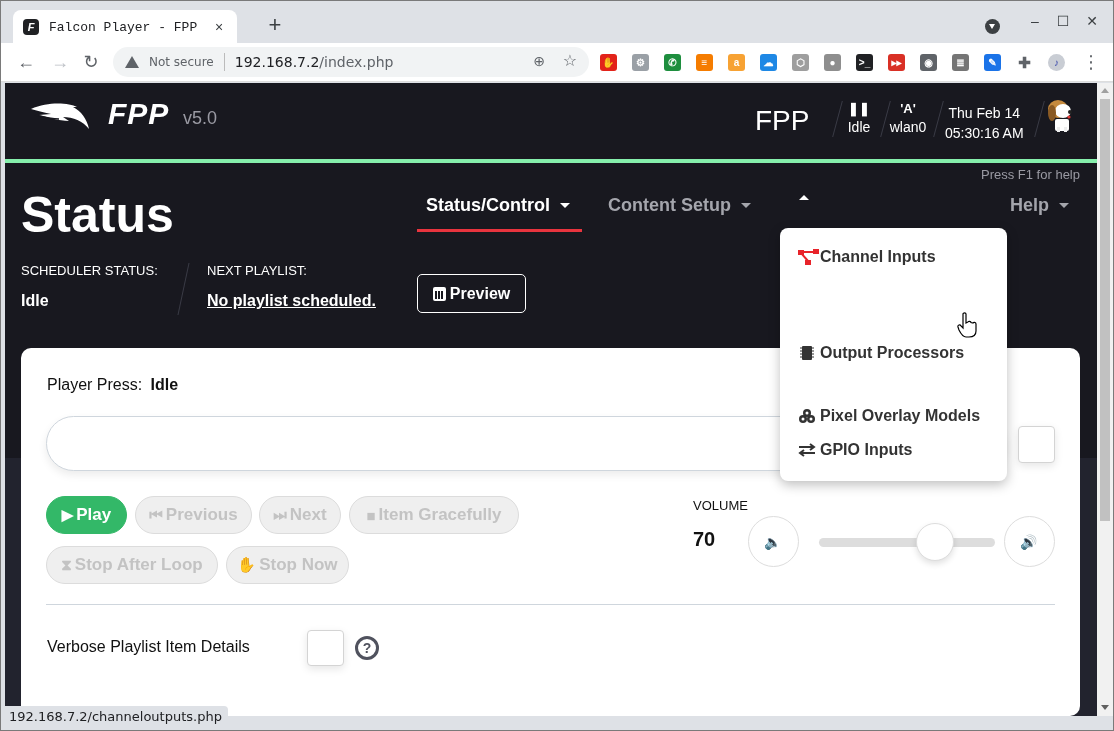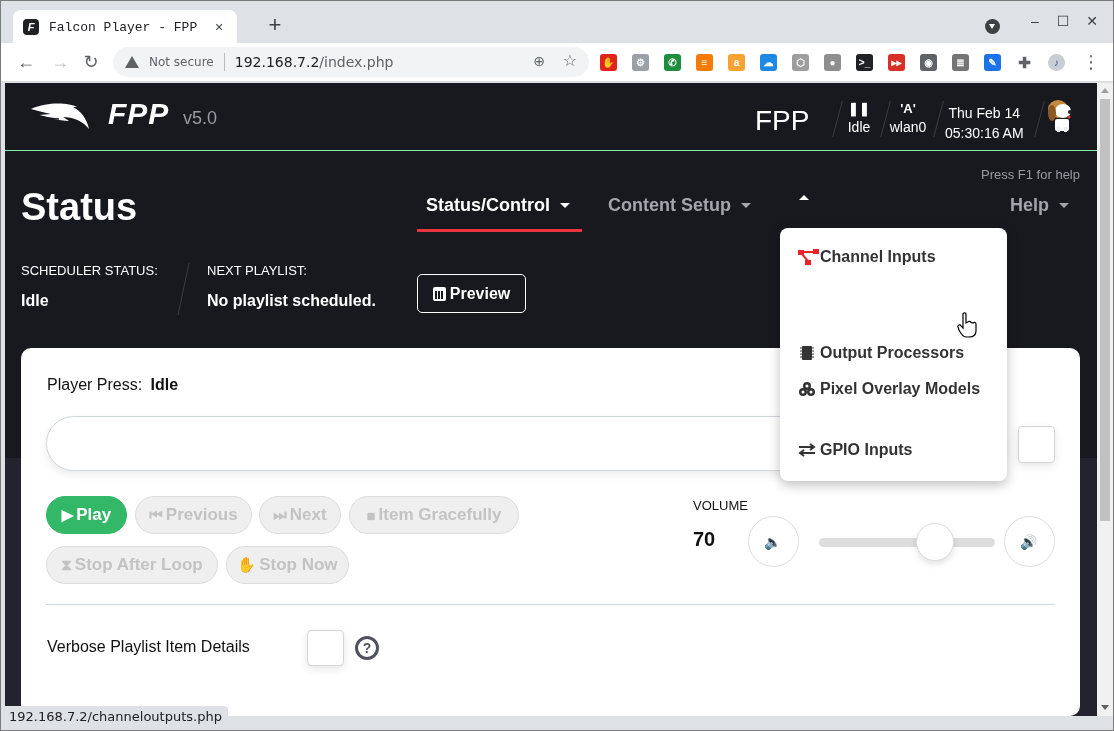--- a/index.html
+++ b/index.html
@@ -26,33 +26,33 @@
 .omnibox .sep { width: 1px; height: 18px; background: #bbb; margin: 0 10px; }
 .omnibox .host { font-size: 14px; color: #202124; font-family: "DejaVu Sans", sans-serif; }
 .omnibox .path { font-size: 14px; color: #5f6368; font-family: "DejaVu Sans", sans-serif; }
 .omnibox .zoomi { position: absolute; right: 44px; top: 6px; font-size: 14px; color: #5f6368; }
 .omnibox .star { position: absolute; right: 12px; top: 4px; font-size: 16px; color: #5f6368; }
 .ext { position: absolute; top: 11px; width: 17px; height: 17px; border-radius: 3px; font-size: 10px; color: #fff; text-align: center; line-height: 17px; font-weight: bold; }
 
 
 .page { position: absolute; left: 4px; top: 82px; width: 1092px; height: 633px; background: #22232e; overflow: hidden; }
 .page-top { position: absolute; left: 0; top: 0; width: 100%; height: 375px; background: #18181f; }
-.header { position: absolute; left: 0; top: 0; width: 100%; height: 68px; border-bottom: 1px solid #86efac; }
+.header { position: absolute; left: 0; top: 0; width: 100%; height: 80px; border-bottom: 4px solid #86efac; }
 .logo-bird { position: absolute; left: 24px; top: 18px; width: 64px; height: 32px; }
 .logo-text { position: absolute; left: 103px; top: 14px; font-size: 30px; font-weight: bold; font-style: italic; color: #fff; letter-spacing: 1px; }
 .version { position: absolute; left: 178px; top: 25px; font-size: 18px; color: #9a9aa3; }
 .hdr-fpp { position: absolute; left: 750px; top: 22px; font-size: 28px; color: #fff; }
 .hdr-slash { position: absolute; top: 18px; width: 1px; height: 36px; background: #3a3b46; transform: skewX(-15deg); }
 .hdr-stat { position: absolute; top: 18px; text-align: center; color: #fff; font-size: 14px; }
 .hdr-stat .ic { font-size: 13px; font-weight: bold; height: 18px; }
 .hdr-date { position: absolute; left: 940px; top: 20px; color: #fff; font-size: 14px; text-align: center; line-height: 20px; }
 .avatar { position: absolute; left: 1040px; top: 16px; width: 30px; height: 34px; }
 
 .help-hint { position: absolute; right: 17px; top: 84px; font-size: 13px; color: #9a9aa3; }
-.page-title { position: absolute; left: 16px; top: 103px; font-size: 38px; font-weight: bold; color: #fff; }
+.page-title { position: absolute; left: 16px; top: 103px; font-size: 50px; font-weight: bold; color: #fff; }
 .nav { position: absolute; top: 112px; font-size: 18px; font-weight: bold; display: flex; align-items: center; }
 .nav .caret { display: inline-block; margin-left: 10px; border-left: 5px solid transparent; border-right: 5px solid transparent; border-top: 5px solid currentColor; }
 .nav .caret.up { border-top: none; border-bottom: 5px solid currentColor; }
 .nav-underline { position: absolute; left: 412px; top: 146px; width: 165px; height: 3px; background: #e8343e; }
 
 .sched-label { position: absolute; top: 180px; font-size: 13px; color: #fff; }
 .sched-value { position: absolute; top: 209px; font-size: 16px; font-weight: bold; color: #fff; }
 .sched-divider { position: absolute; left: 178px; top: 180px; width: 1px; height: 52px; background: #3a3b46; transform: skewX(-12deg); }
 .preview-btn { position: absolute; left: 412px; top: 191px; width: 109px; height: 39px; border: 1px solid #fff; border-radius: 5px; color: #fff; font-size: 16px; font-weight: bold; display: flex; align-items: center; justify-content: center; background: transparent; }
 .preview-btn .cal { display: inline-block; width: 13px; height: 14px; border: 2px solid #fff; border-top-width: 4px; margin-right: 4px; border-radius: 2px; position: relative; background:
@@ -202,21 +202,21 @@
     </div>
     <div class="nav" style="left:1005px; color:#a4a5ac;">
       <span>Help</span>
         <span class="caret"></span>
     </div>
 
     <span class="sched-label" style="left:16px;">SCHEDULER STATUS:</span>
     <span class="sched-value" style="left:16px;">Idle</span>
     <span class="sched-divider"></span>
     <span class="sched-label" style="left:202px;">NEXT PLAYLIST:</span>
-    <span class="sched-value" style="left:202px;">No playlist scheduled.</span>
+    <span class="sched-value" style="left:202px;text-decoration:underline;">No playlist scheduled.</span>
     <button class="preview-btn">
       <span class="cal"></span>
       <span>Preview</span>
     </button>
 
     <div class="card">
       <div class="player-status">
         <span>Player Press:</span>
         <b>Idle</b>
       </div>
@@ -275,21 +275,21 @@
         </svg>
         <span>Channel Inputs</span>
       </div>
       <div class="dd-item" style="top:102px;">
         <svg class="dd-icon" viewBox="0 0 22 16">
           <rect x="4" y="1" width="10" height="14" rx="1" fill="#333"></rect>
           <path d="M2 3h2M2 6h2M2 9h2M2 12h2M14 3h2M14 6h2M14 9h2M14 12h2" stroke="#333" stroke-width="1"></path>
         </svg>
         <span>Output Processors</span>
       </div>
-      <div class="dd-item" style="top:138px;">
+      <div class="dd-item" style="top:165px;">
         <svg class="dd-icon" viewBox="0 0 22 16">
           <circle cx="9" cy="5" r="4" fill="#333"></circle>
             <circle cx="5" cy="11" r="4" fill="#333"></circle>
             <circle cx="13" cy="11" r="4" fill="#333"></circle>
           <circle cx="9" cy="5" r="1.5" fill="#fff"></circle>
             <circle cx="5" cy="11" r="1.5" fill="#fff"></circle>
             <circle cx="13" cy="11" r="1.5" fill="#fff"></circle>
         </svg>
         <span>Pixel Overlay Models</span>
       </div>

